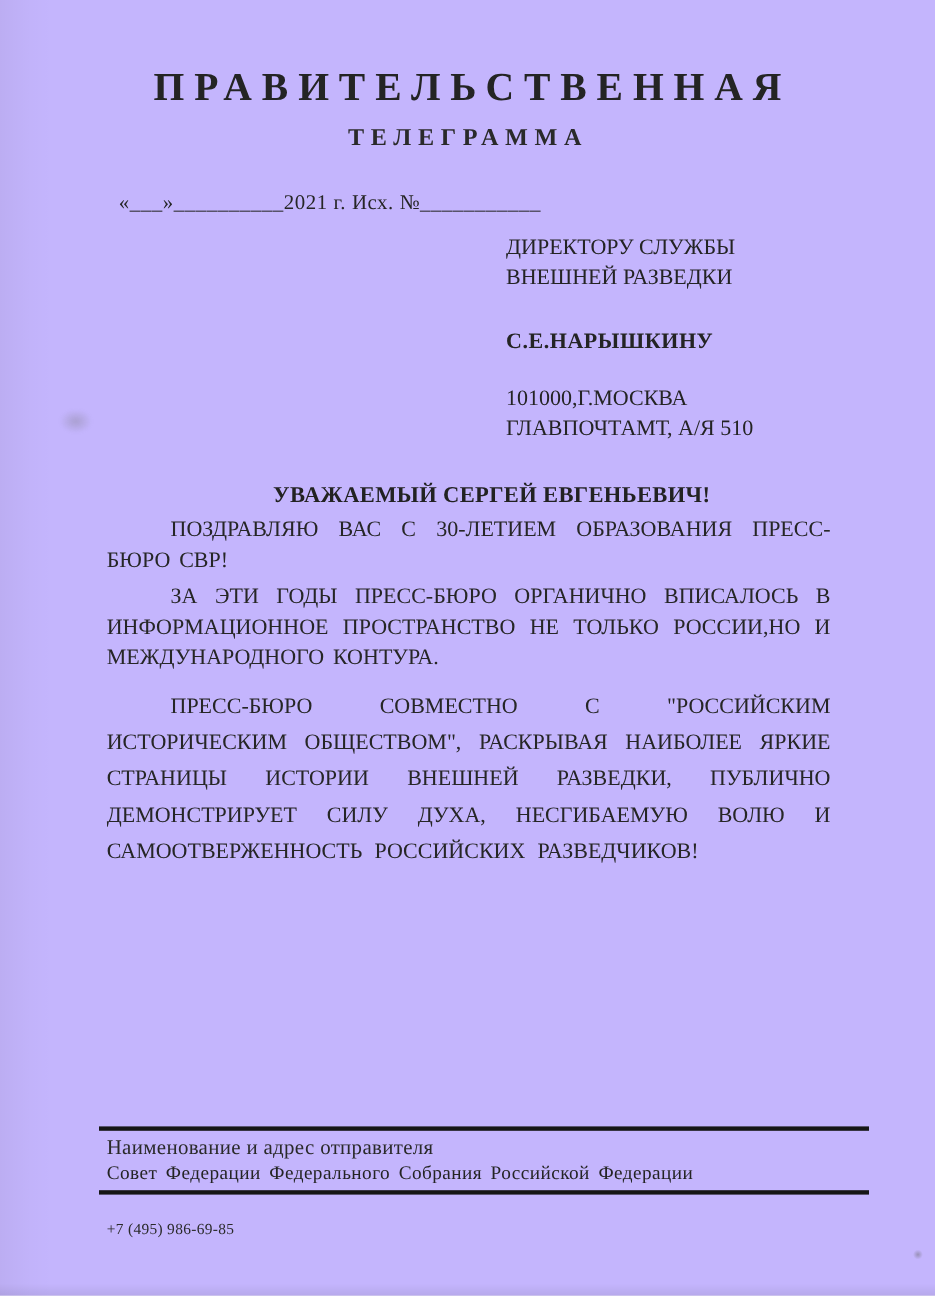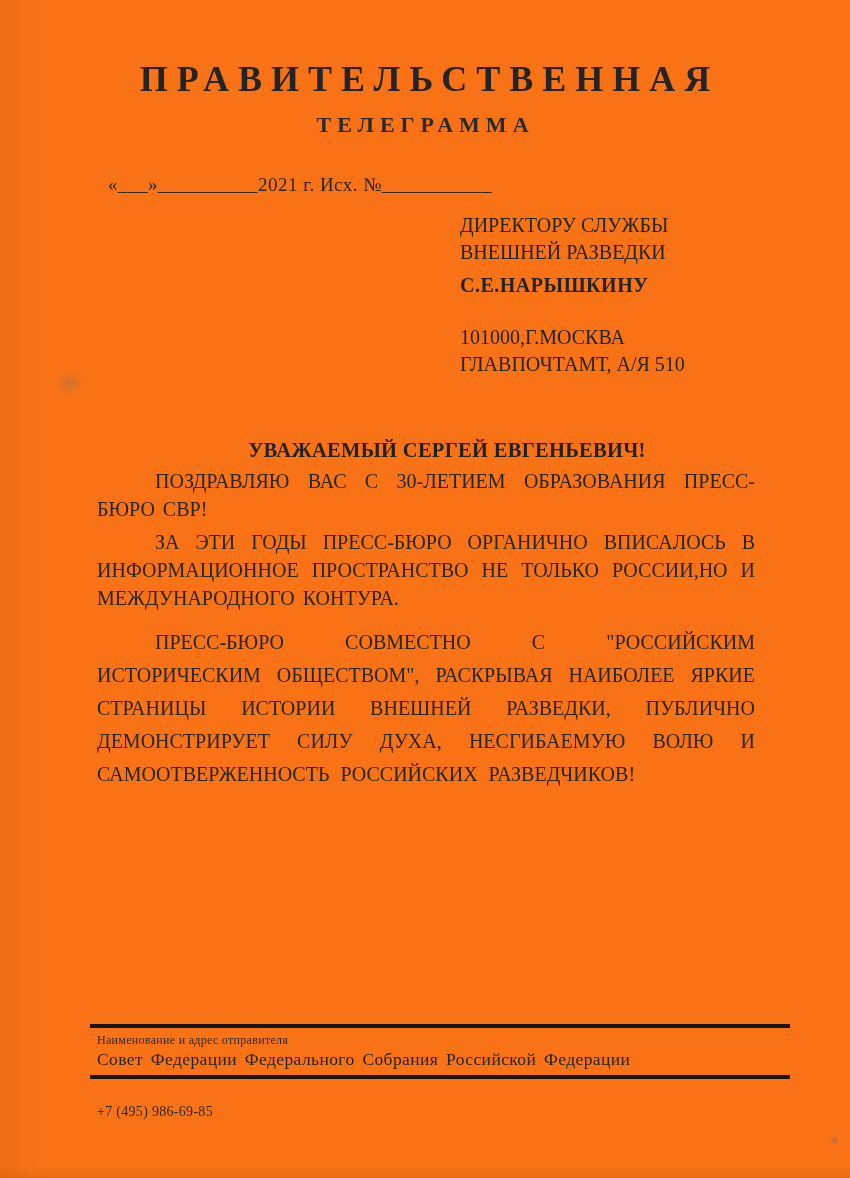--- a/index.html
+++ b/index.html
@@ -1,20 +1,20 @@
 <!DOCTYPE html>
 <html><head>
 <meta charset="utf-8">
 <style>
   html,body{margin:0;padding:0;background:#e8e8e8;}
   .page{
     position:relative;
     width:850px;height:1178px;
     margin:0 auto;
-    background:#f97316;
+    background:#c4b5fd;
     font-family:"Liberation Serif","DejaVu Serif",serif;
     color:#1f1f1f;
     overflow:hidden;
   }
   
   .edge-left{
     position:absolute;left:0;top:0;width:70px;height:1178px;
     background:linear-gradient(to right, rgba(0,0,0,0.045), rgba(0,0,0,0.012) 40%, transparent 70%);
     pointer-events:none;
   }
@@ -48,21 +48,21 @@
   }
   .refline{
     position:absolute;left:108px;top:174px;
     font-size:19px;letter-spacing:0.5px;color:#262626;
     white-space:nowrap;
   }
   .addressee{
     position:absolute;left:460px;top:212px;
     font-size:20px;line-height:27px;color:#242424;
   }
-  .addressee .name{font-weight:bold;margin-top:6px;letter-spacing:0.5px;}
+  .addressee .name{font-weight:bold;margin-top:31px;letter-spacing:0.5px;}
   .addressee .addr-first{margin-top:25px;}
   .salutation{
     position:absolute;left:97px;top:439px;width:658px;
     text-align:center;padding-left:42px;box-sizing:border-box;
     font-size:20.5px;font-weight:bold;color:#222;
     letter-spacing:0.3px;
   }
   .body-text{
     position:absolute;left:97px;top:467px;width:658px;
     font-size:20px;color:#262626;
@@ -78,21 +78,21 @@
     line-height:33px;
     margin-top:14px;
     word-spacing:6px;
   }
   .footer{
     position:absolute;left:90px;top:1024px;width:702px;
   }
   .rule{height:4px;background:#161616;width:700px;}
   .footer-label{
     margin-top:5px;padding-left:7px;
-    font-size:12px;color:#2a2a2a;letter-spacing:0.3px;
+    font-size:19px;color:#2a2a2a;letter-spacing:0.3px;
   }
   .footer-sender{
     margin-top:1px;padding-left:7px;
     font-size:17.5px;color:#242424;letter-spacing:0.4px;word-spacing:3px;
   }
   .rule-bottom{margin-top:5px;}
   .footer-phone{
     margin-top:25px;padding-left:7px;
     font-size:14px;color:#2a2a2a;letter-spacing:0.3px;
   }

